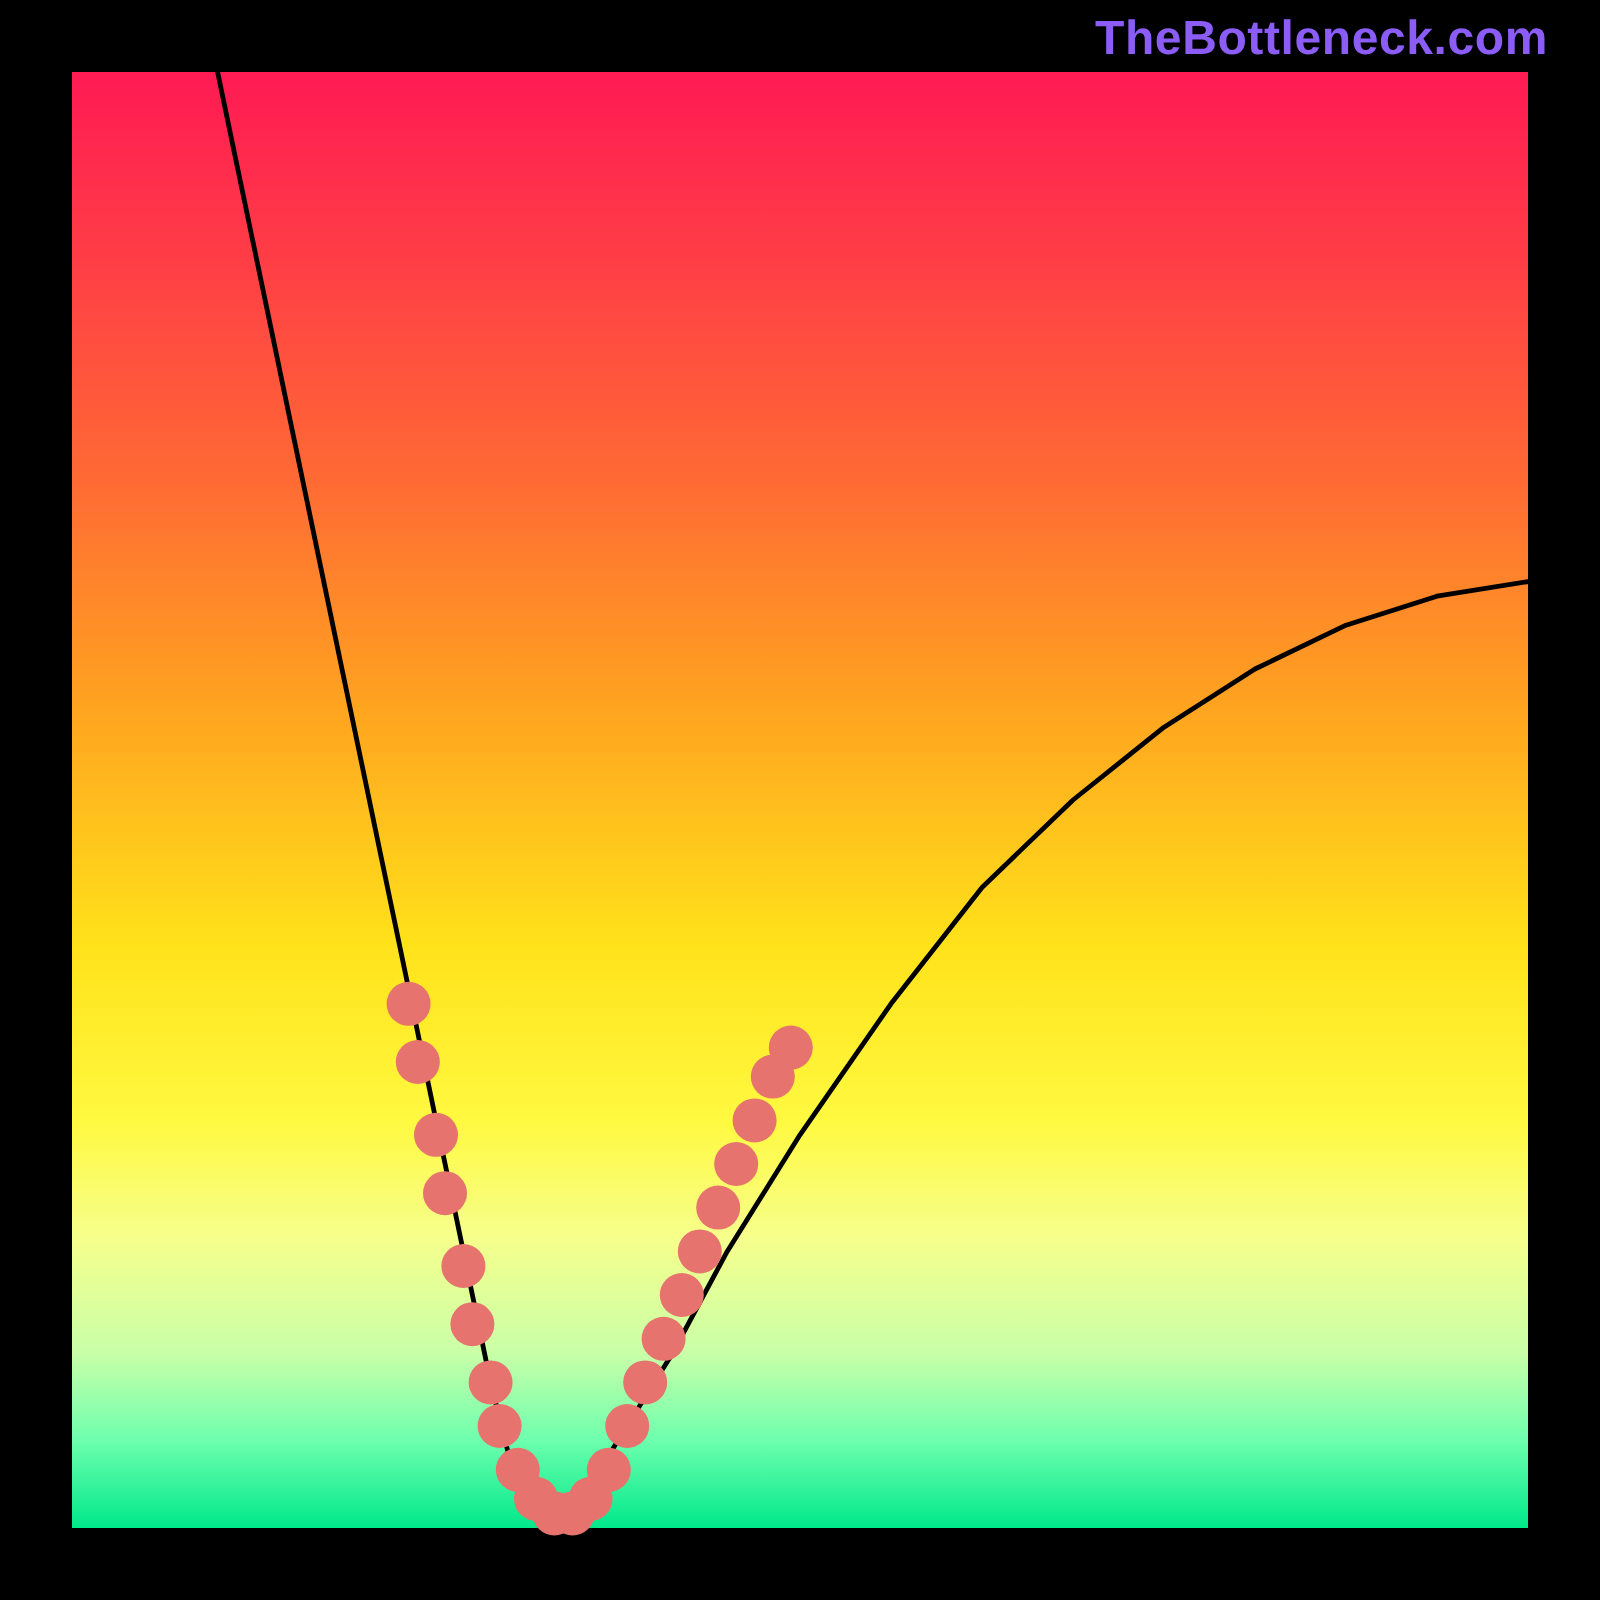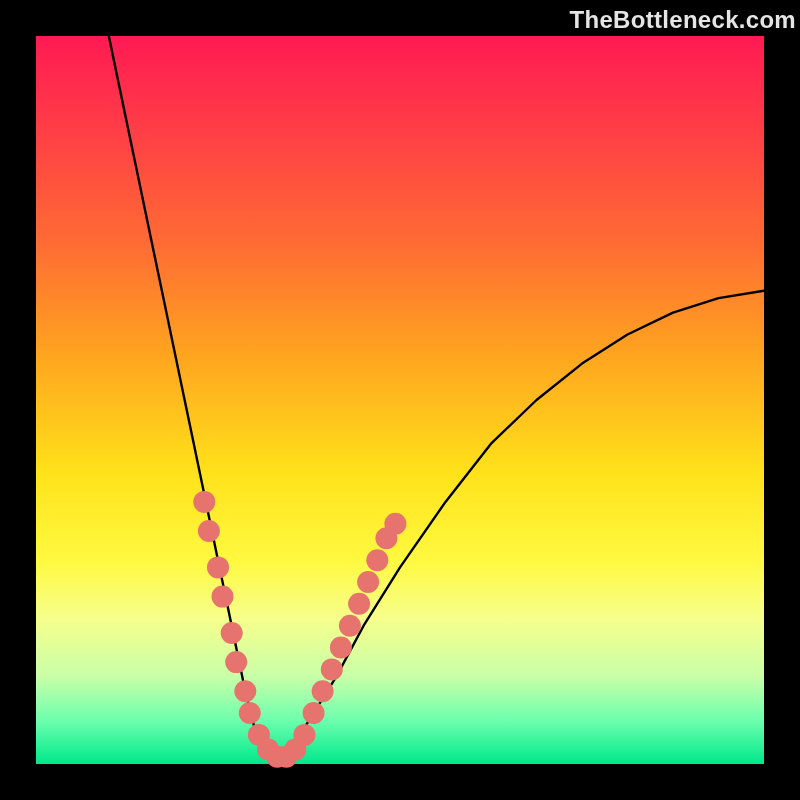--- a/index.html
+++ b/index.html
@@ -34,24 +34,24 @@
       #fff940 72%,
       #f6ff8b 80%,
       #c9ffa8 88%,
       #6dffae 94%,
       #00e88a 100%
     );
   }
   .watermark {
     position: absolute;
     top: 6px;
-    right: 4px;
+    right: 26px;
     font-size: 24px;
     font-weight: 600;
-    color: #e5e5e5;
+    color: #8b5cf6;
     letter-spacing: 0.3px;
     user-select: none;
   }
   svg.curve {
     position: absolute;
     left: 0;
     top: 0;
     width: 728px;
     height: 728px;
     overflow: visible;

